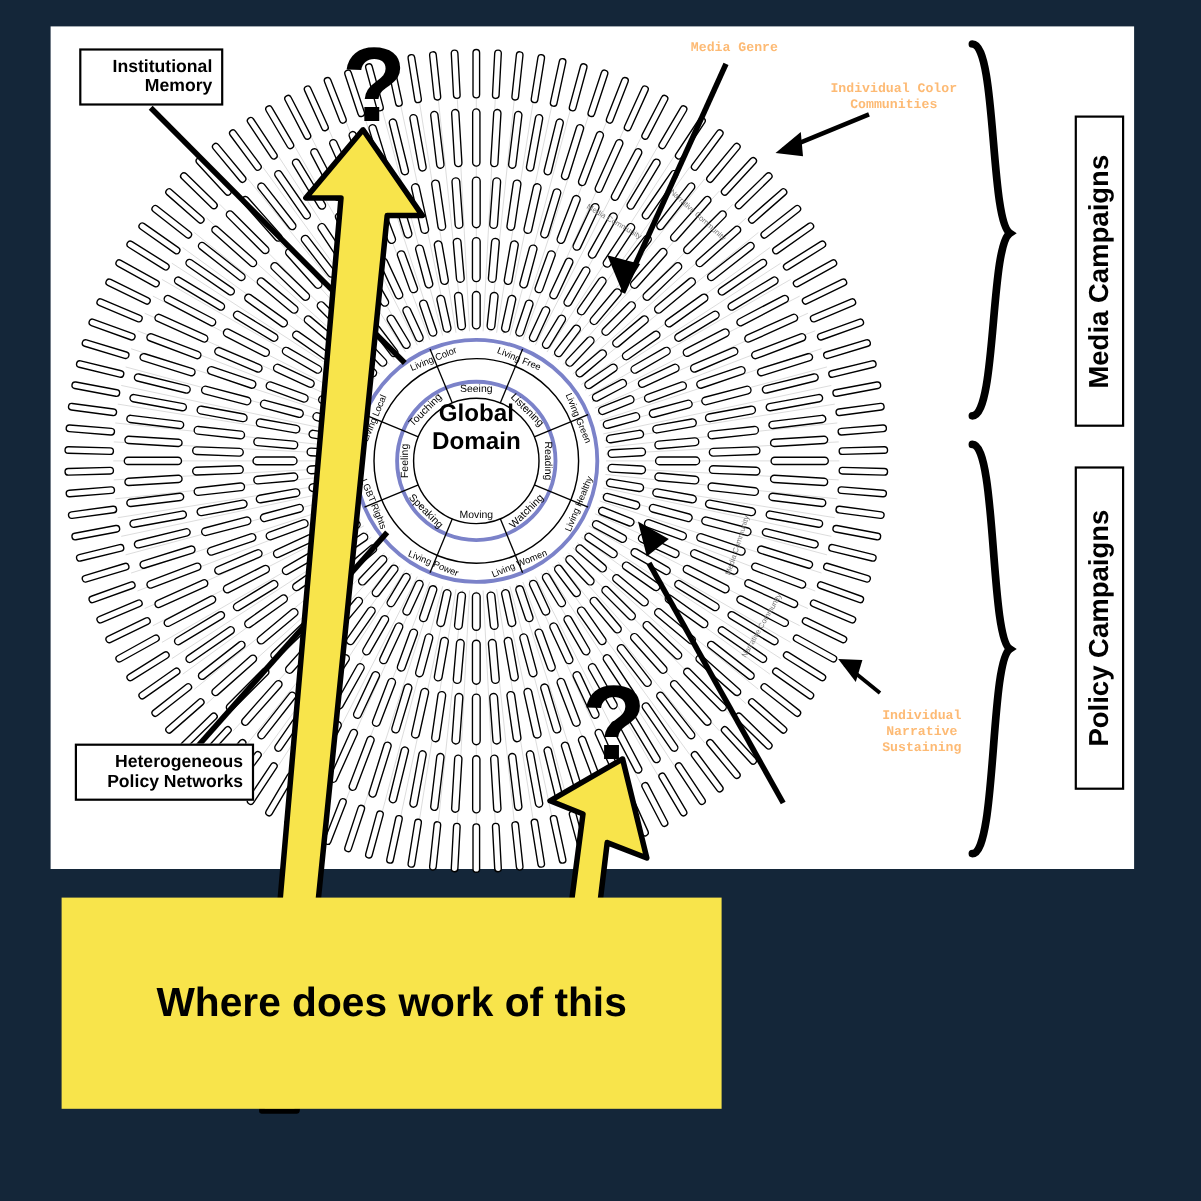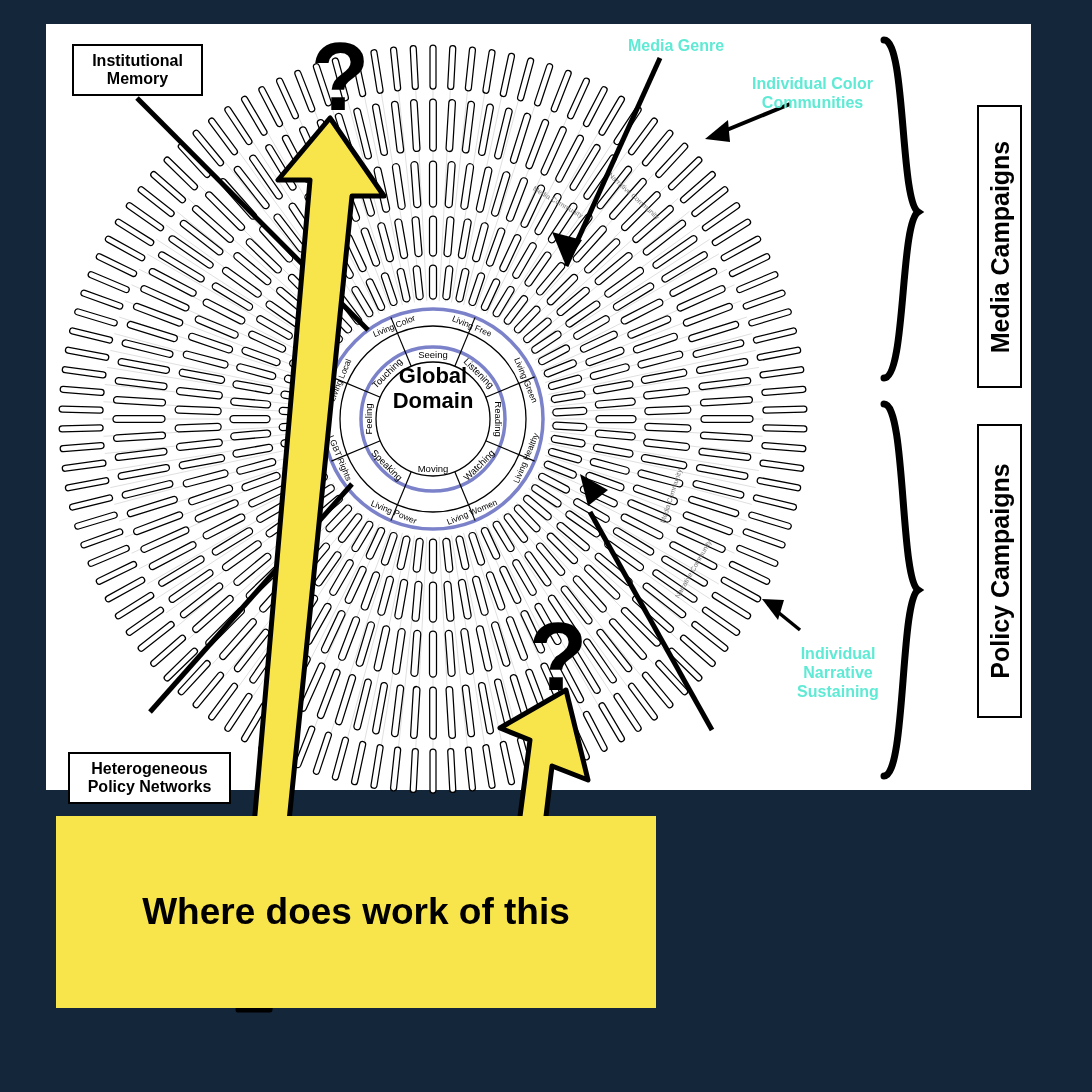--- a/index.html
+++ b/index.html
@@ -39,27 +39,27 @@
   }
   
   .boxlabel {
     position: absolute;
     border: 2px solid #000;
     background: #fff;
     color: #000;
     font-weight: bold;
     font-size: 16px;
     line-height: 1.15;
-    text-align: center;
+    text-align: right;
     padding: 6px 8px;
     box-sizing: border-box;
     white-space: pre-line;
   }
   #institutional-memory { left: 72px; top: 44px; width: 131px; height: 52px; }
-  #heterogeneous-policy { left: 68px; top: 752px; width: 163px; height: 52px; }
+  #heterogeneous-policy { left: 68px; top: 676px; width: 163px; height: 52px; }
 
   .vbox {
     position: absolute;
     border: 2px solid #000;
     background: #fff;
     box-sizing: border-box;
   }
   .vbox span {
     display: block;
     position: absolute;
@@ -71,26 +71,27 @@
     font-weight: bold;
     font-size: 25px;
     color: #000;
   }
   #media-campaigns-box { left: 977px; top: 105px; width: 45px; height: 283px; }
   #policy-campaigns-box { left: 977px; top: 424px; width: 45px; height: 294px; }
 
   
   .anno {
     position: absolute;
-    color: #5eead4;
+    color: #fdba74;
     font-weight: bold;
-    font-size: 16px;
+    font-size: 12px;
     line-height: 1.2;
     text-align: center;
     white-space: pre-line;
+    font-family: Liberation Mono, monospace;
   }
   #media-genre-label { left: 628px; top: 36px; width: 100px; text-align: left; }
   #individual-media-label { left: 730px; top: 74px; width: 165px; }
   #individual-narrative-label { left: 768px; top: 644px; width: 140px; }
   #sustaining-institution-label { left: 636px; top: 736px; width: 186px; }
 
   
   #callout {
     position: absolute;
     left: 56px;

